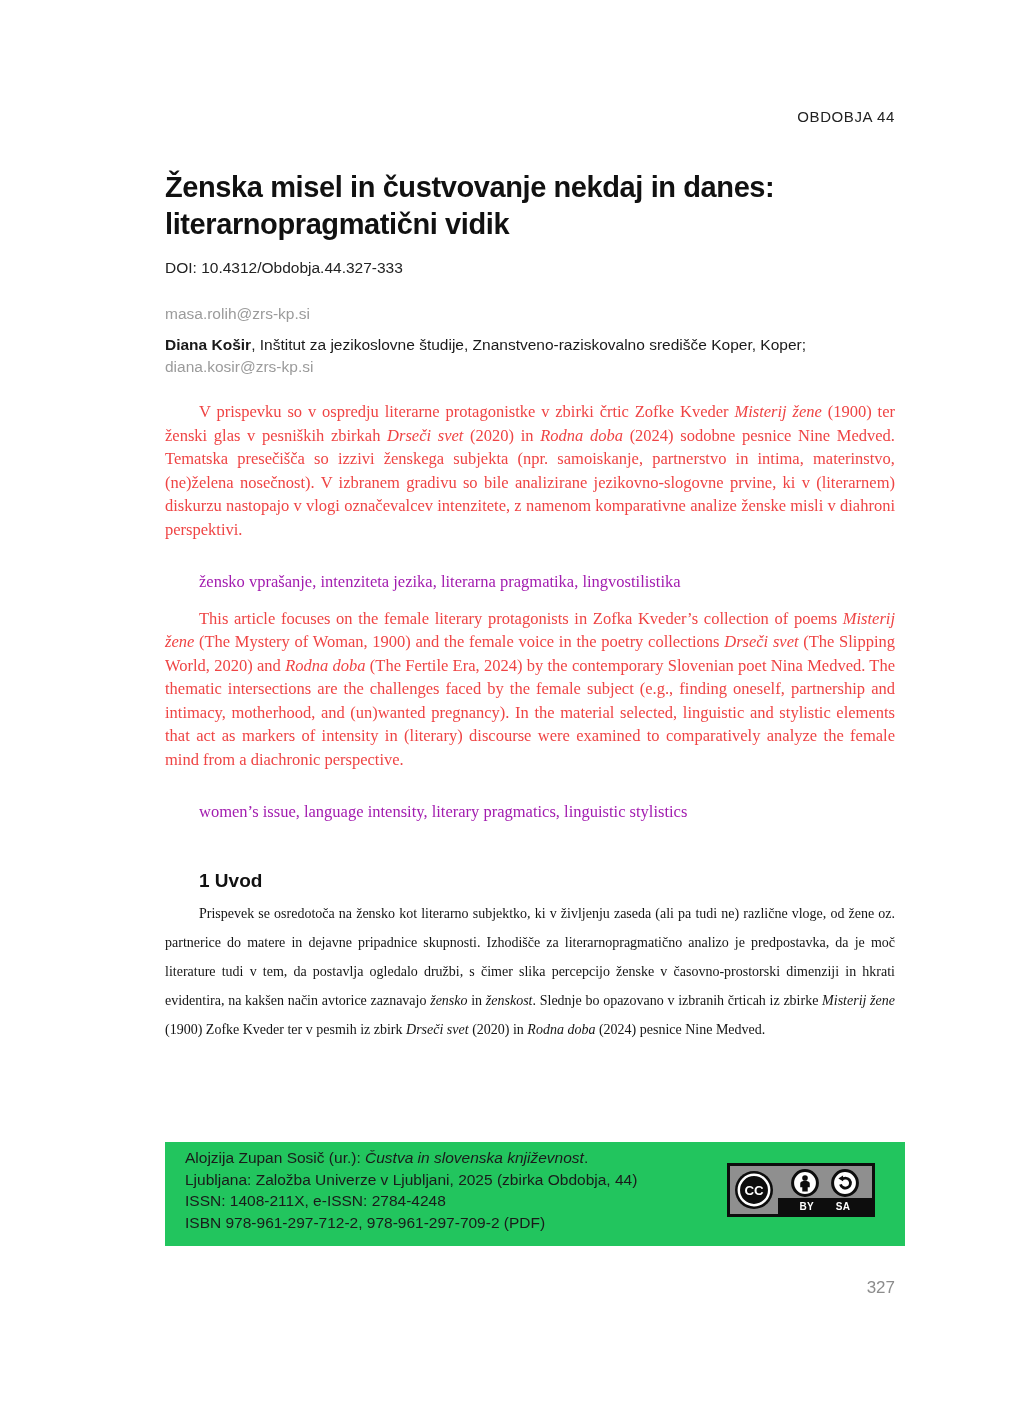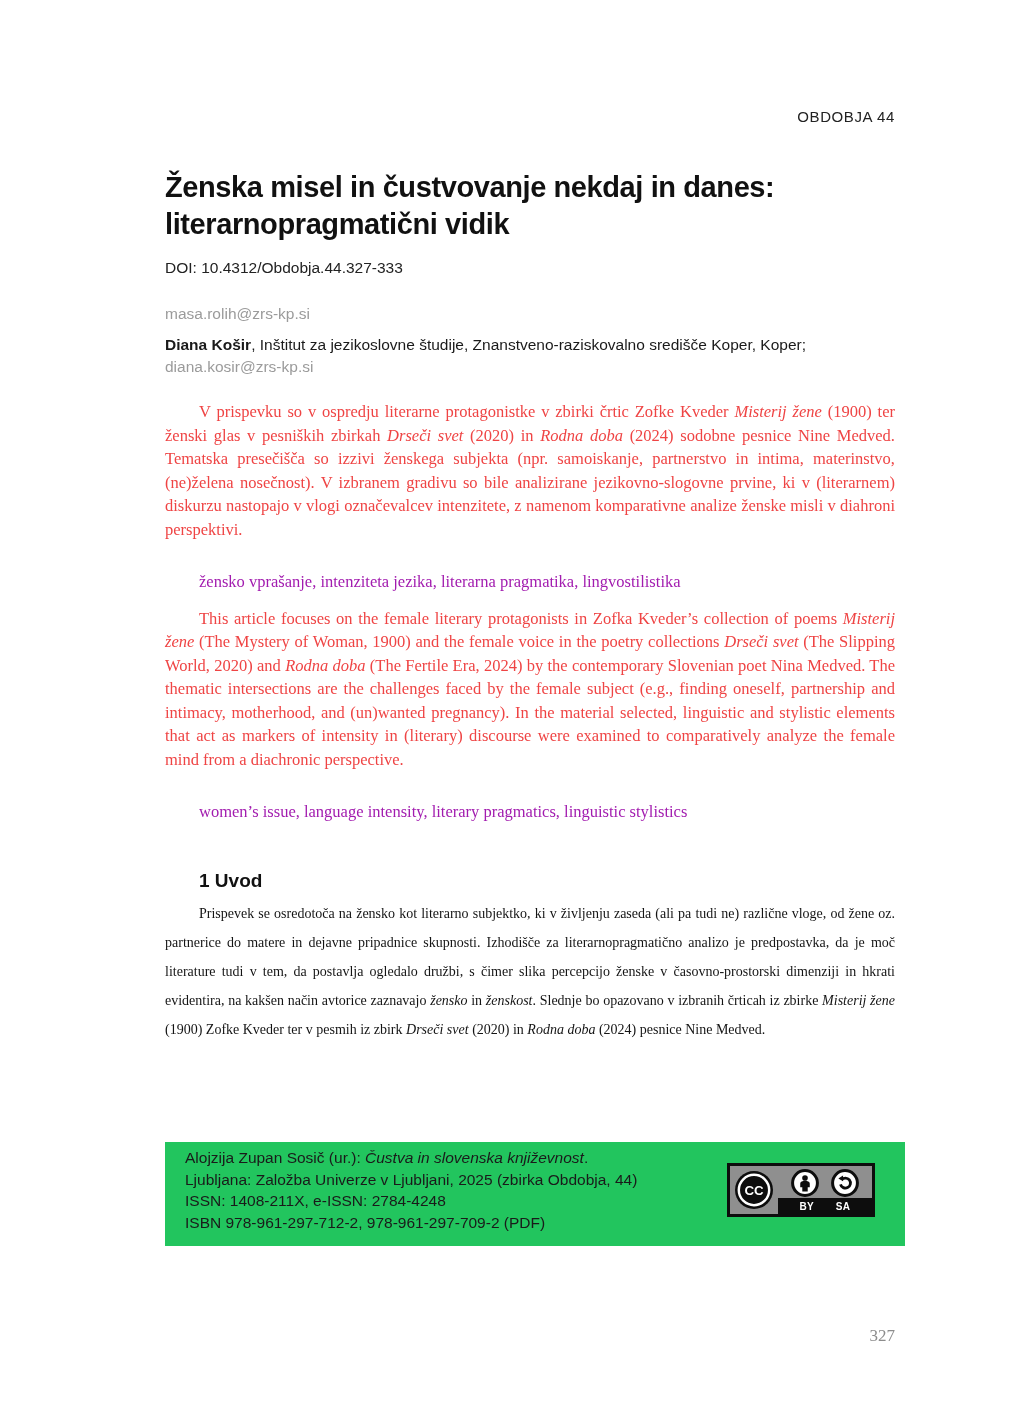--- a/index.html
+++ b/index.html
@@ -148,24 +148,23 @@
     font-size: 10px;
     font-weight: 700;
     letter-spacing: 0.5px;
   }
   .page-number {
     position: absolute;
     left: 165px;
     top: 1278px;
     width: 730px;
     text-align: right;
-    font-family: Liberation Serif, serif;
+    font-family: Liberation Sans, sans-serif;
     font-size: 17px;
     color: #8c8c8c;
-    margin-top: 48px;
   }
   i { font-style: italic; }
 </style>
 </head>
 <body>
 
 <div class="page">
   <div class="content">
 
     <div class="journal-header">OBDOBJA 44</div>

